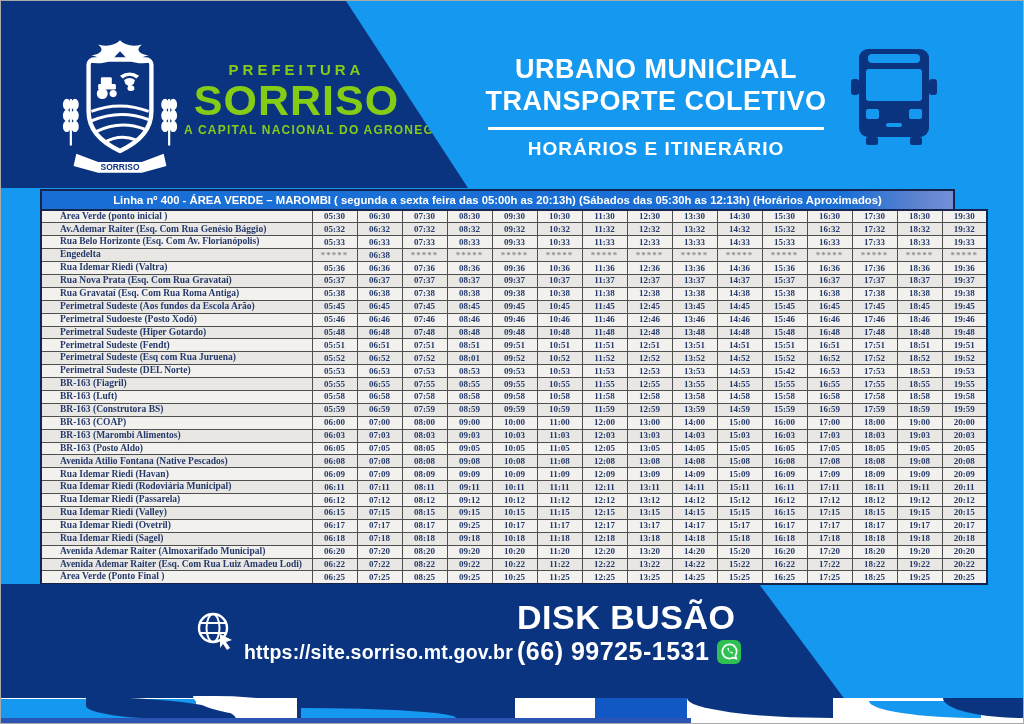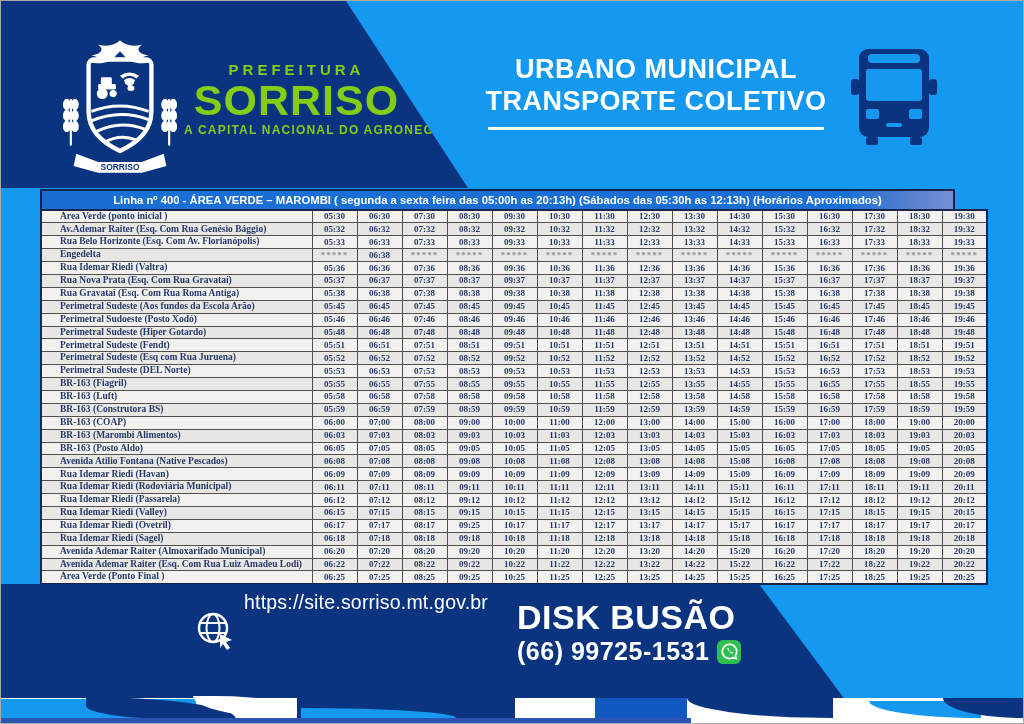--- a/index.html
+++ b/index.html
@@ -49,22 +49,22 @@
   table.sch tr:nth-child(even) td{ background:#E8E7E3; }
   table.sch td.na{ color:#8d8d8d; letter-spacing:1px; }
   
   .ftr-navy{
     position:absolute; left:0; top:583px; width:900px; height:117px;
     background:#0A3480;
     clip-path:polygon(0 0, 758px 0, 845px 117px, 0 117px);
   }
   .globe{ position:absolute; left:193px; top:609px; width:40px; height:40px; }
   .ftr-url{
-    position:absolute; left:243px; top:590px; color:#fff;
-    font-size:19.5px; font-weight:normal; letter-spacing:.2px;
+    position:absolute; left:243px; top:640px; color:#fff;
+    font-size:19.5px; font-weight:bold; letter-spacing:.2px;
   }
   .disk{ position:absolute; left:516px; top:597px; color:#fff; }
   .disk-l1{ font-size:34px; font-weight:800; letter-spacing:.5px; }
   .disk-l2{ font-size:25px; font-weight:800; letter-spacing:.5px; display:flex; align-items:center; gap:8px; }
   .wa-icon{ width:24px; height:24px; background:#2EC152; border-radius:6px;
     display:inline-flex; align-items:center; justify-content:center; }
   
   .deco{ position:absolute; left:0; top:690px; width:1024px; height:34px; }
   .deco .base{ position:absolute; left:0; top:7px; width:1024px; height:27px; background:#fff; }
   .deco .s{ position:absolute; }
@@ -129,20 +129,21 @@
       <div class="brand-tag">A CAPITAL NACIONAL DO AGRONEGÓCIO</div>
     </div>
   </div>
 
   <div class="hdr-right">
     <div class="hdr-title">
       <div>URBANO MUNICIPAL</div>
       <div>TRANSPORTE COLETIVO</div>
     </div>
     <div class="hdr-divider"></div>
+    <div class="hdr-sub">HORÁRIOS E ITINERÁRIO</div>
   </div>
 
   <svg class="bus-icon" viewBox="0 0 90 102">
     <rect x="10" y="4" width="70" height="88" rx="9" fill="#0A3480"></rect>
     <rect x="2" y="34" width="8" height="16" rx="3" fill="#0A3480"></rect>
     <rect x="80" y="34" width="8" height="16" rx="3" fill="#0A3480"></rect>
     <rect x="19" y="9" width="52" height="9" rx="4" fill="#1598F0"></rect>
     <rect x="17" y="24" width="56" height="32" rx="3" fill="#1598F0"></rect>
     <rect x="17" y="64" width="13" height="10" rx="2" fill="#1598F0"></rect>
     <rect x="60" y="64" width="13" height="10" rx="2" fill="#1598F0"></rect>
@@ -369,21 +370,21 @@
             <td>16:51</td>
             <td>17:51</td>
             <td>18:51</td>
             <td>19:51</td>
           </tr>
           <tr>
             <td class="stop">Perimetral Sudeste (Esq com Rua Juruena)</td>
             <td>05:52</td>
             <td>06:52</td>
             <td>07:52</td>
-            <td>08:52</td>
+            <td>08:01</td>
             <td>09:52</td>
             <td>10:52</td>
             <td>11:52</td>
             <td>12:52</td>
             <td>13:52</td>
             <td>14:52</td>
             <td>15:52</td>
             <td>16:52</td>
             <td>17:52</td>
             <td>18:52</td>
@@ -394,21 +395,21 @@
             <td>05:53</td>
             <td>06:53</td>
             <td>07:53</td>
             <td>08:53</td>
             <td>09:53</td>
             <td>10:53</td>
             <td>11:53</td>
             <td>12:53</td>
             <td>13:53</td>
             <td>14:53</td>
-            <td>15:53</td>
+            <td>15:42</td>
             <td>16:53</td>
             <td>17:53</td>
             <td>18:53</td>
             <td>19:53</td>
           </tr>
           <tr>
             <td class="stop">BR-163 (Fiagril)</td>
             <td>05:55</td>
             <td>06:55</td>
             <td>07:55</td>

